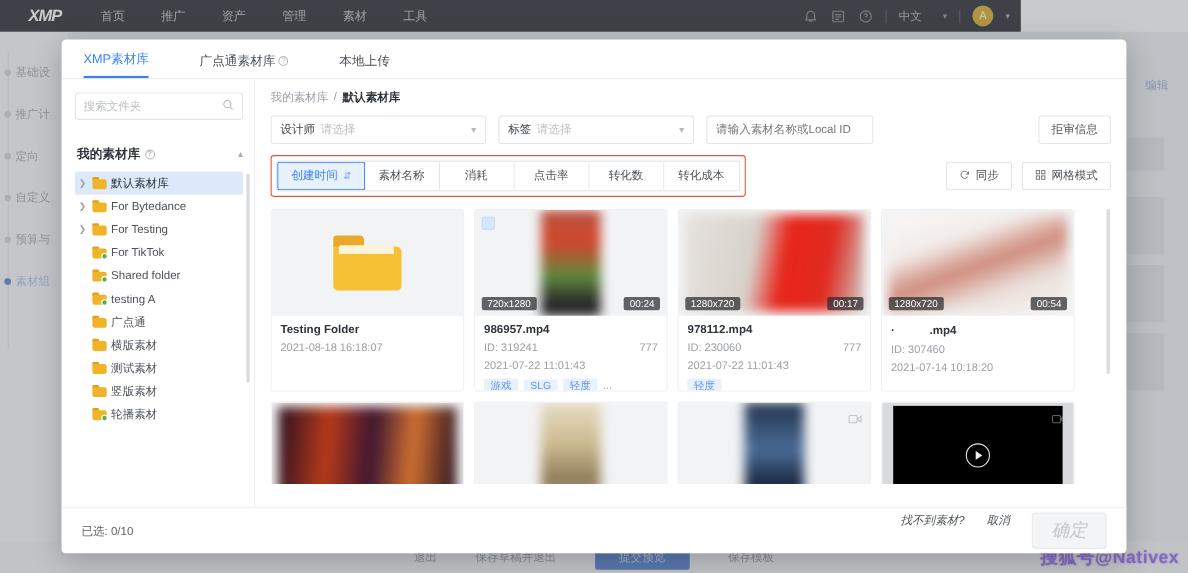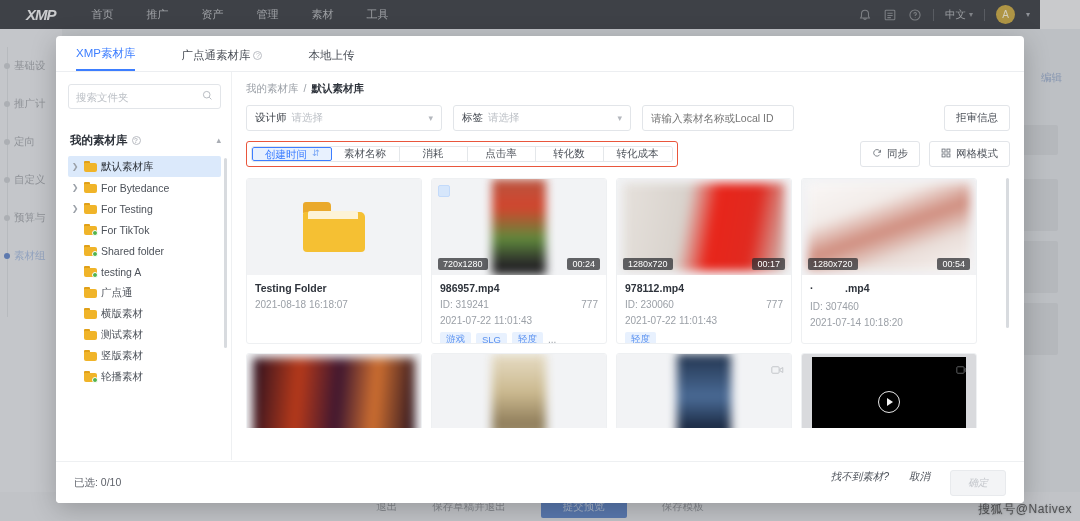--- a/index.html
+++ b/index.html
@@ -8,37 +8,37 @@
     overflow: hidden;
     font-family: "Liberation Sans", "DejaVu Sans", sans-serif;
     background: #f0f0f0;
   }
   #root { position: relative; width: 1080px; height: 521px; }
 
   
   .bg-layer { position: absolute; inset: 0; }
 
   .topnav {
-    position: absolute; top: 0; left: 0; width: 1040px; height: 29px;
+    position: absolute; top: 0; left: 0; width: 928px; height: 29px;
     background: #22252a;
     display: flex; align-items: center;
   }
   .logo {
     margin-left: 26px; color: #fff; font-size: 15px; font-weight: bold;
     letter-spacing: -1px; font-style: italic; opacity: .95;
   }
   .topnav-items { display: flex; margin-left: 36px; gap: 33px; }
   .topnav-item { color: #c8cace; font-size: 11px; opacity: .85; }
   .topnav-right {
     position: absolute; right: 10px; top: 0; height: 29px;
     display: flex; align-items: center; gap: 11px;
   }
   .ticon { width: 14px; height: 14px; opacity: .55; display:block; }
   .ticon svg { display: block; }
-  .lang { color: #c8cace; font-size: 10.5px; display: flex; align-items: center; gap: 3px; opacity:.8;}
+  .lang { color: #c8cace; font-size: 10.5px; display: flex; align-items: center; gap: 19px; opacity:.8;}
   .divider-v { width: 1px; height: 12px; background: #4a4d53; }
   .avatar {
     width: 19px; height: 19px; border-radius: 50%;
     background: #c9a227; color: #fff6d8;
     font-size: 10px; display: flex; align-items: center; justify-content: center;
   }
   .caret-sm { color: #9a9da3; font-size: 8px; }
 
   .bg-body {
     position: absolute; top: 29px; left: 0; width: 1080px; height: 492px;
@@ -80,21 +80,21 @@
     background: #e4e6e9; display: flex; align-items: center; justify-content: center;
     gap: 35px;
   }
   .bb-item { font-size: 10.5px; color: #8b8e93; }
   .bb-primary {
     background: #4a76c4; color: #bfd1ec; font-size: 10.5px;
     padding: 4px 22px; border-radius: 2px;
   }
   .watermark {
     position: absolute; right: 8px; bottom: 3px;
-    font-size: 12px; font-weight: normal; color: #404040;
+    font-size: 16px; font-weight: bold; color: #8b5cf6;
     text-shadow: 0 0 2px rgba(0,0,0,.35);
     letter-spacing: .5px;
   }
 
   .scrim { position: absolute; inset: 0; background: rgba(120,124,130,.33); }
 
   
   .modal {
     position: absolute; left: 56px; top: 36px;
     width: 968px; height: 467px;
@@ -189,22 +189,22 @@
 
   .sortbar {
     margin-top: 10px; display: flex; align-items: center;
   }
   .sort-wrap {
     border: 1px solid #e9563c; border-radius: 3px; padding: 4px 4px;
     display: flex; align-items: center;
   }
   .sort-tabs { display: flex; border: 1px solid #e4e7ea; border-radius: 3px; overflow: hidden; }
   .stab {
-    height: 14px; min-width: 68px; padding: 0 12px; font-size: 10.5px;
-    color: #4d525a; display: flex; align-items: flex-start; justify-content: center;
+    height: 26px; min-width: 68px; padding: 0 12px; font-size: 10.5px;
+    color: #4d525a; display: flex; align-items: center; justify-content: center;
     gap: 5px; border-right: 1px solid #e4e7ea; background: #fff;
   }
   .stab:last-child { border-right: none; }
   .stab.active { background: #e8f1fe; color: #3d7eff; border: 1px solid #3d7eff; border-radius: 2px; }
   .sorticon { font-size: 9px; color: #7aa7f5; letter-spacing: -1px; }
   .sort-right { margin-left: auto; display: flex; gap: 9px; }
 
   .grid-scroll { position: relative; margin-top: 11px; height: 250px; overflow: hidden; }
   .grid { display: flex; flex-wrap: wrap; gap: 9px; }
   .card {
@@ -280,21 +280,21 @@
   .modal-footer {
     position: absolute; bottom: 0; left: 0; width: 968px; height: 42px;
     border-top: 1px solid #eef0f2; display: flex; align-items: center;
     padding: 0 18px; background: #fff;
   }
   .sel-count { font-size: 10.5px; color: #5d6169; }
   .foot-right { margin-left: auto; display: flex; align-items: flex-start; gap: 20px; font-style: italic; }
   .link-find { font-size: 10.5px; color: #4d525a; }
   .btn-cancel { font-size: 10.5px; color: #4d525a; }
   .btn-ok {
-    font-size: 10px; color: #c3c6cb; background: #f3f4f6;
+    font-size: 16px; color: #c3c6cb; background: #f3f4f6;
     border: 1px solid #e8eaed; border-radius: 3px; padding: 5px 17px;
   }
 </style>
 </head>
 <body>
 
 <div id="root">
 
   <div class="bg-layer">
 

